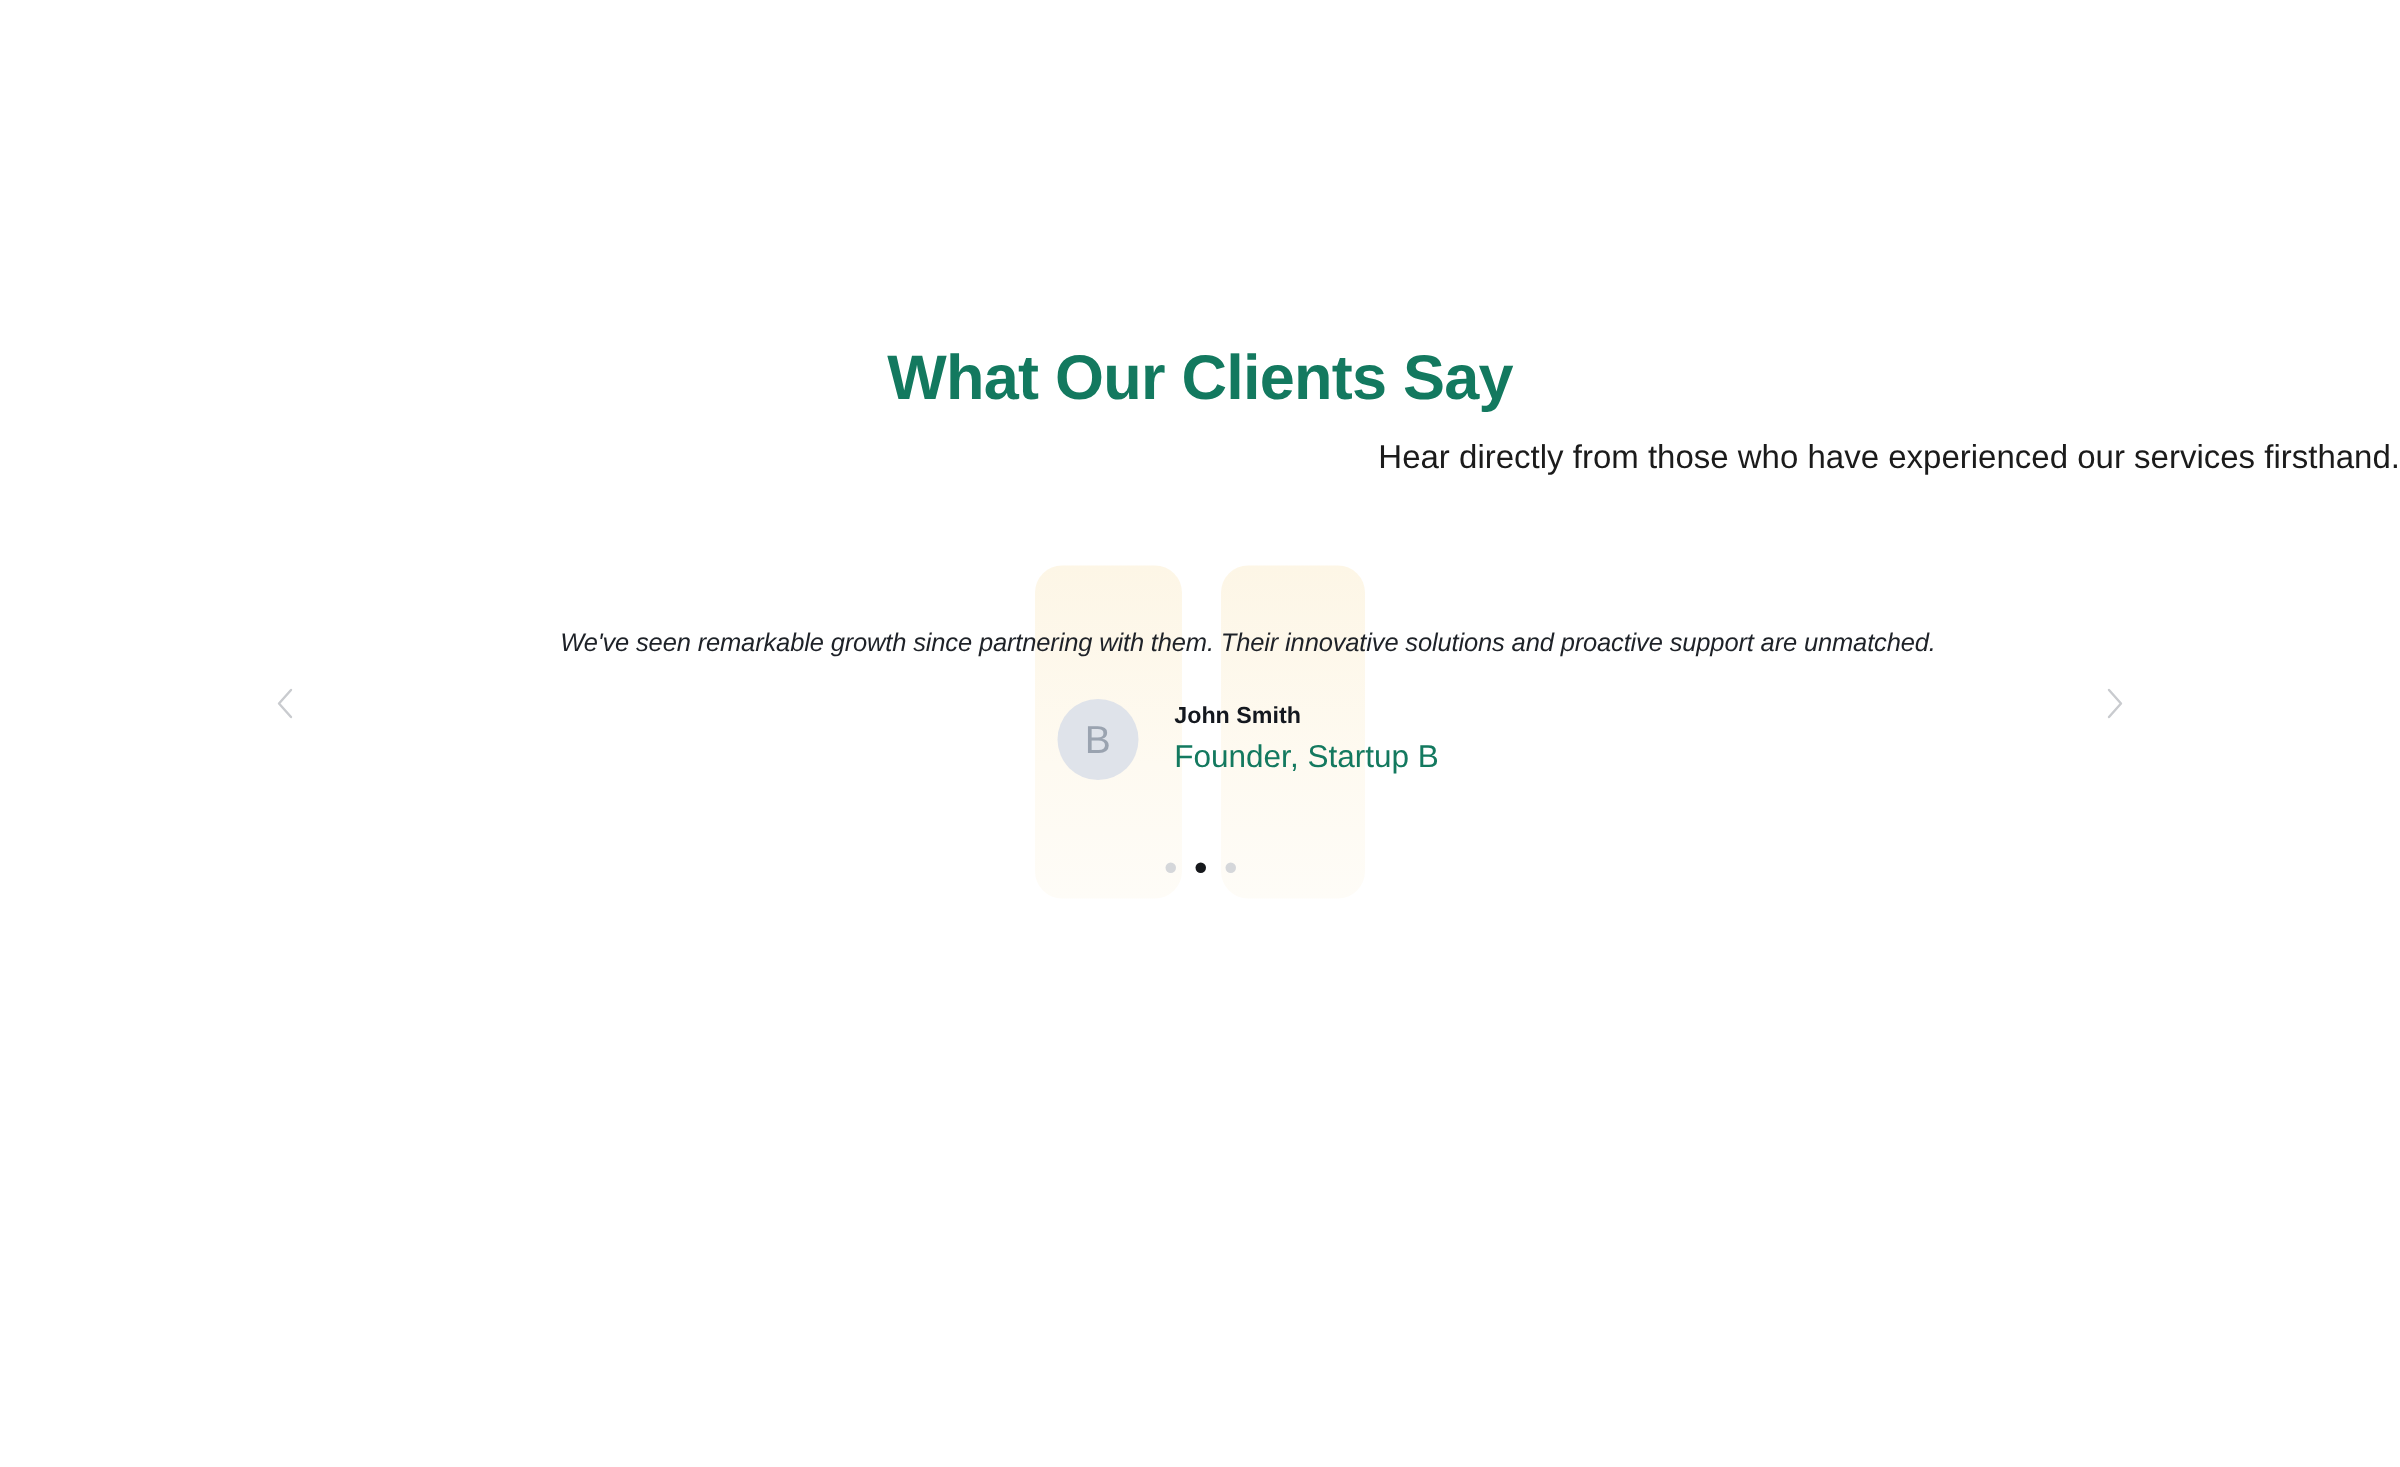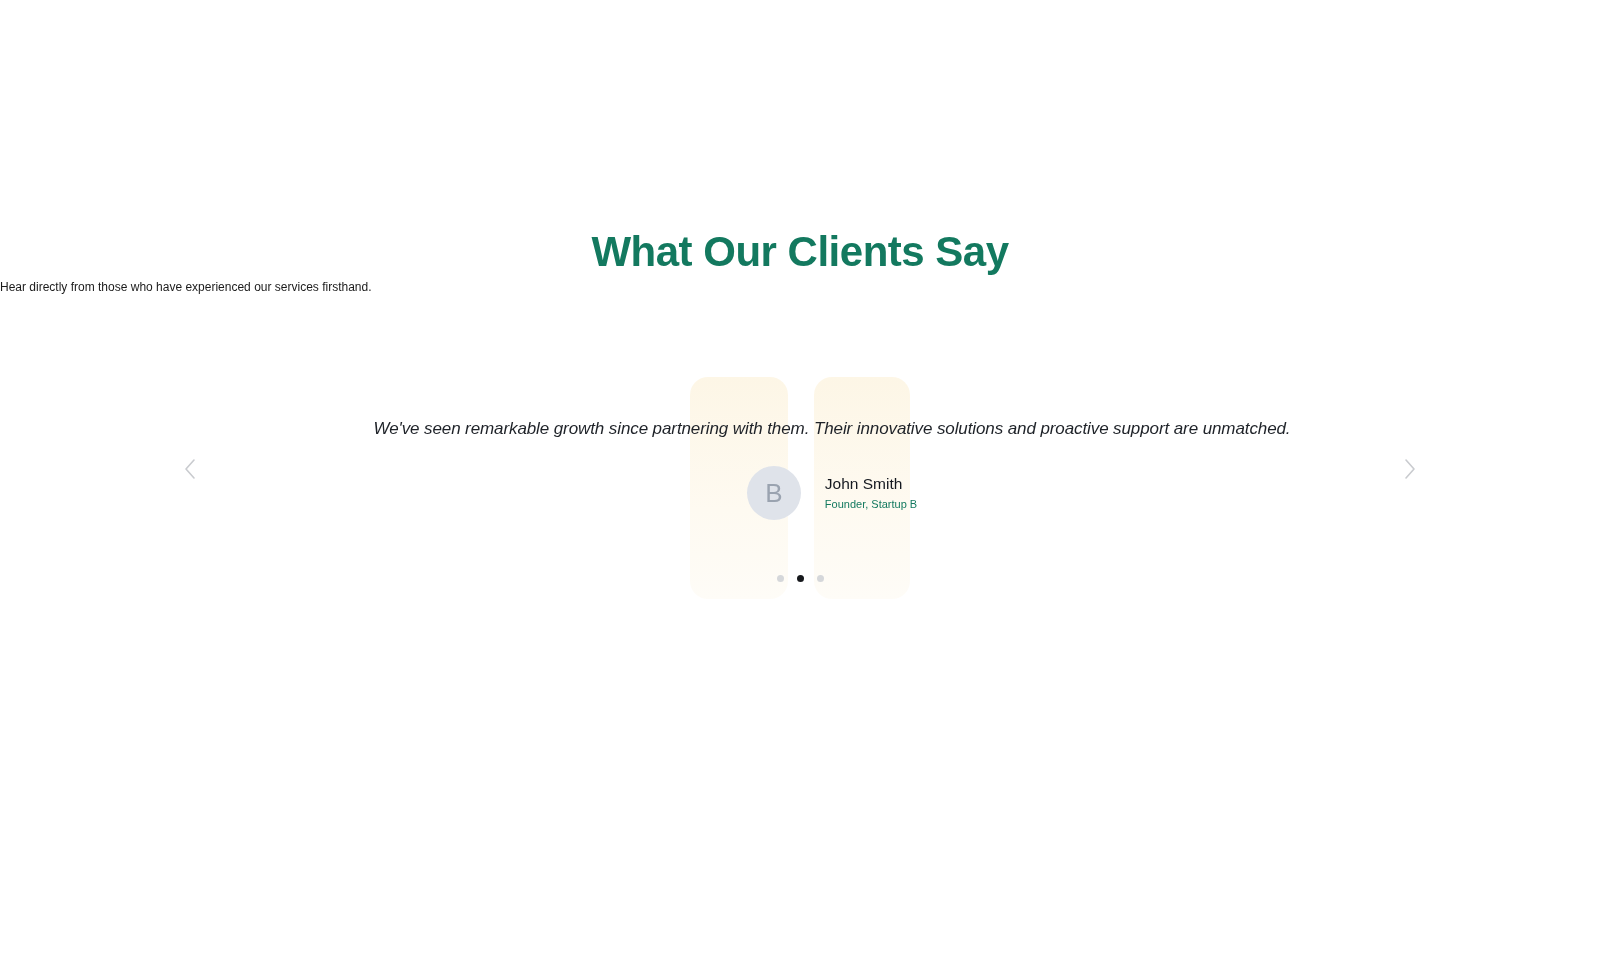--- a/index.html
+++ b/index.html
@@ -32,22 +32,22 @@
     letter-spacing: -0.5px;
     color: #13795f;
     line-height: 1.2;
   }
 
   .section-subheading {
     position: absolute;
     top: 266px;
     left: 0;
     width: 100%;
-    text-align: left;
-    font-size: 12px;
+    text-align: right;
+    font-size: 22px;
     font-weight: 400;
     color: #1b1b1b;
     line-height: 1.5;
   }
 
   
   .blob {
     position: absolute;
     background: #fdf8ec;
     border-radius: 18px;
@@ -118,27 +118,27 @@
   .author-meta {
     display: flex;
     flex-direction: column;
     align-items: flex-start;
     justify-content: center;
     gap: 4px;
   }
 
   .author-name {
     font-size: 15.5px;
-    font-weight: 400;
+    font-weight: 700;
     color: #14181f;
     line-height: 1.2;
   }
 
   .author-role {
-    font-size: 11px;
+    font-size: 21px;
     font-weight: 400;
     color: #13795f;
     line-height: 1.2;
   }
 
   .nav-arrow {
     position: absolute;
     top: 455px;
     width: 28px;
     height: 28px;

